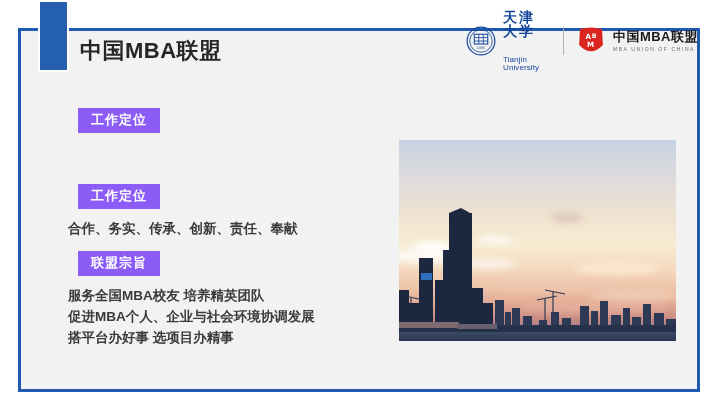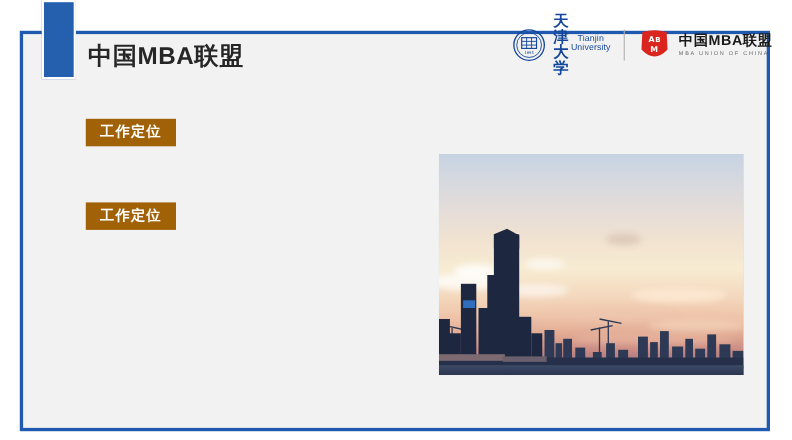--- a/index.html
+++ b/index.html
@@ -78,23 +78,22 @@
     align-items: center;
     gap: 7px;
   }
   .tju-seal {
     width: 30px;
     height: 30px;
     flex: 0 0 auto;
   }
   .tju-text {
     display: flex;
-    flex-direction: row;
+    flex-direction: column;
     line-height: 1;
-    text-align: center;
   }
   .tju-cn {
     font-size: 14px;
     font-weight: bold;
     color: #14479B;
     font-family: "DejaVu Serif", "Liberation Serif", serif;
     letter-spacing: 2px;
   }
   .tju-en {
     font-size: 8px;
@@ -140,21 +139,21 @@
     white-space: nowrap;
   }
 
   
   .section {
     position: absolute;
     left: 68px;
   }
   .badge {
     display: inline-block;
-    background: #a16207;
+    background: #8b5cf6;
     color: #ffffff;
     font-size: 13px;
     font-weight: bold;
     padding: 5px 13px 6px 13px;
     letter-spacing: 1px;
     line-height: 1.1;
     white-space: nowrap;
   }
   .section .badge { margin-left: 10px; }
   .body-line {
@@ -264,22 +263,33 @@
     </div>
 
   </div>
 
   <div class="section" id="sec-pos">
     <div class="badge">工作定位</div>
   </div>
 
   <div class="section" id="sec-miss">
     <div class="badge">工作定位</div>
-  </div>
-
+    <div class="body-block">
+      <div class="body-line">合作、务实、传承、创新、责任、奉献</div>
+    </div>
+  </div>
+
+  <div class="section" id="sec-aim">
+    <div class="badge">联盟宗旨</div>
+    <div class="body-block">
+      <div class="body-line">服务全国MBA校友  培养精英团队</div>
+      <div class="body-line">促进MBA个人、企业与社会环境协调发展</div>
+      <div class="body-line">搭平台办好事  选项目办精事</div>
+    </div>
+  </div>
 
   <div class="photo">
     <div class="sky"></div>
 
     <div class="cloud" style="left:-10px; top:108px; width:70px; height:16px; background:rgba(255,255,255,.75);"></div>
     <div class="cloud" style="left:14px; top:100px; width:38px; height:13px; background:rgba(255,255,255,.8);"></div>
     <div class="cloud" style="left:58px; top:118px; width:60px; height:12px; background:rgba(255,255,255,.55);"></div>
     <div class="cloud" style="left:78px; top:95px; width:36px; height:10px; background:rgba(255,255,255,.6);"></div>
     <div class="cloud" style="left:152px; top:72px; width:32px; height:11px; background:rgba(190,160,150,.35);"></div>
     <div class="cloud" style="left:175px; top:122px; width:86px; height:13px; background:rgba(255,236,216,.7);"></div>

